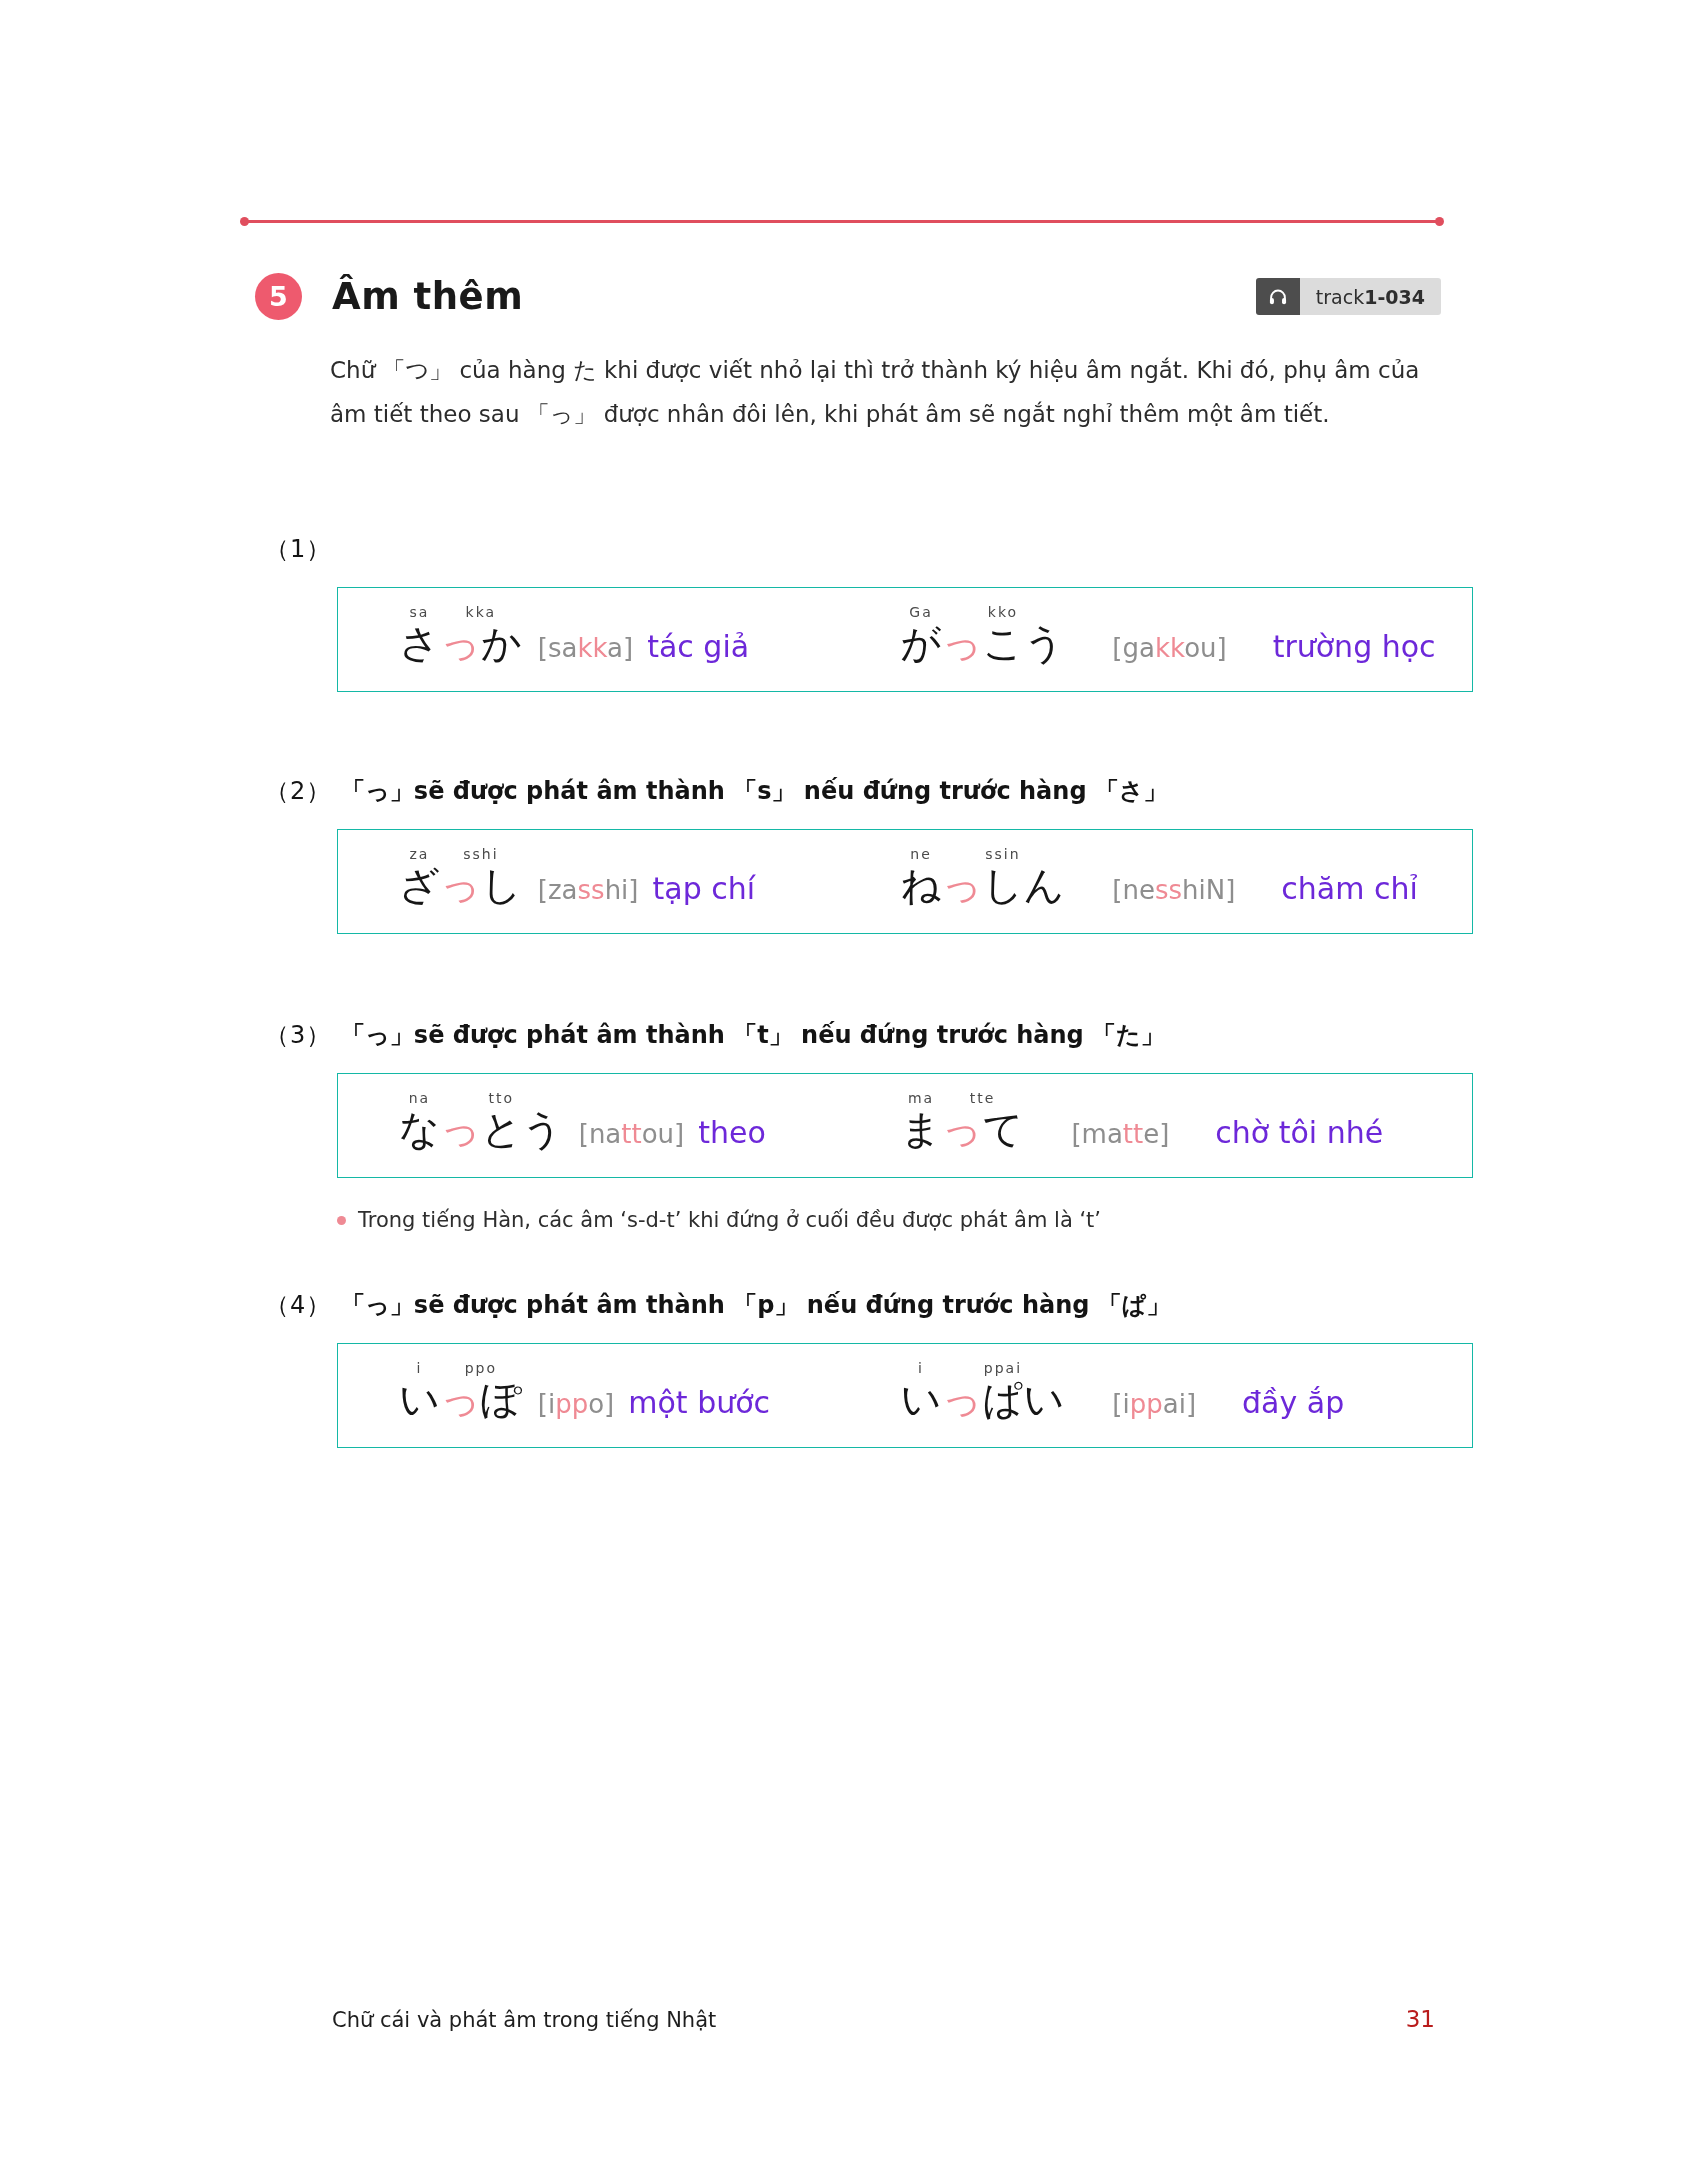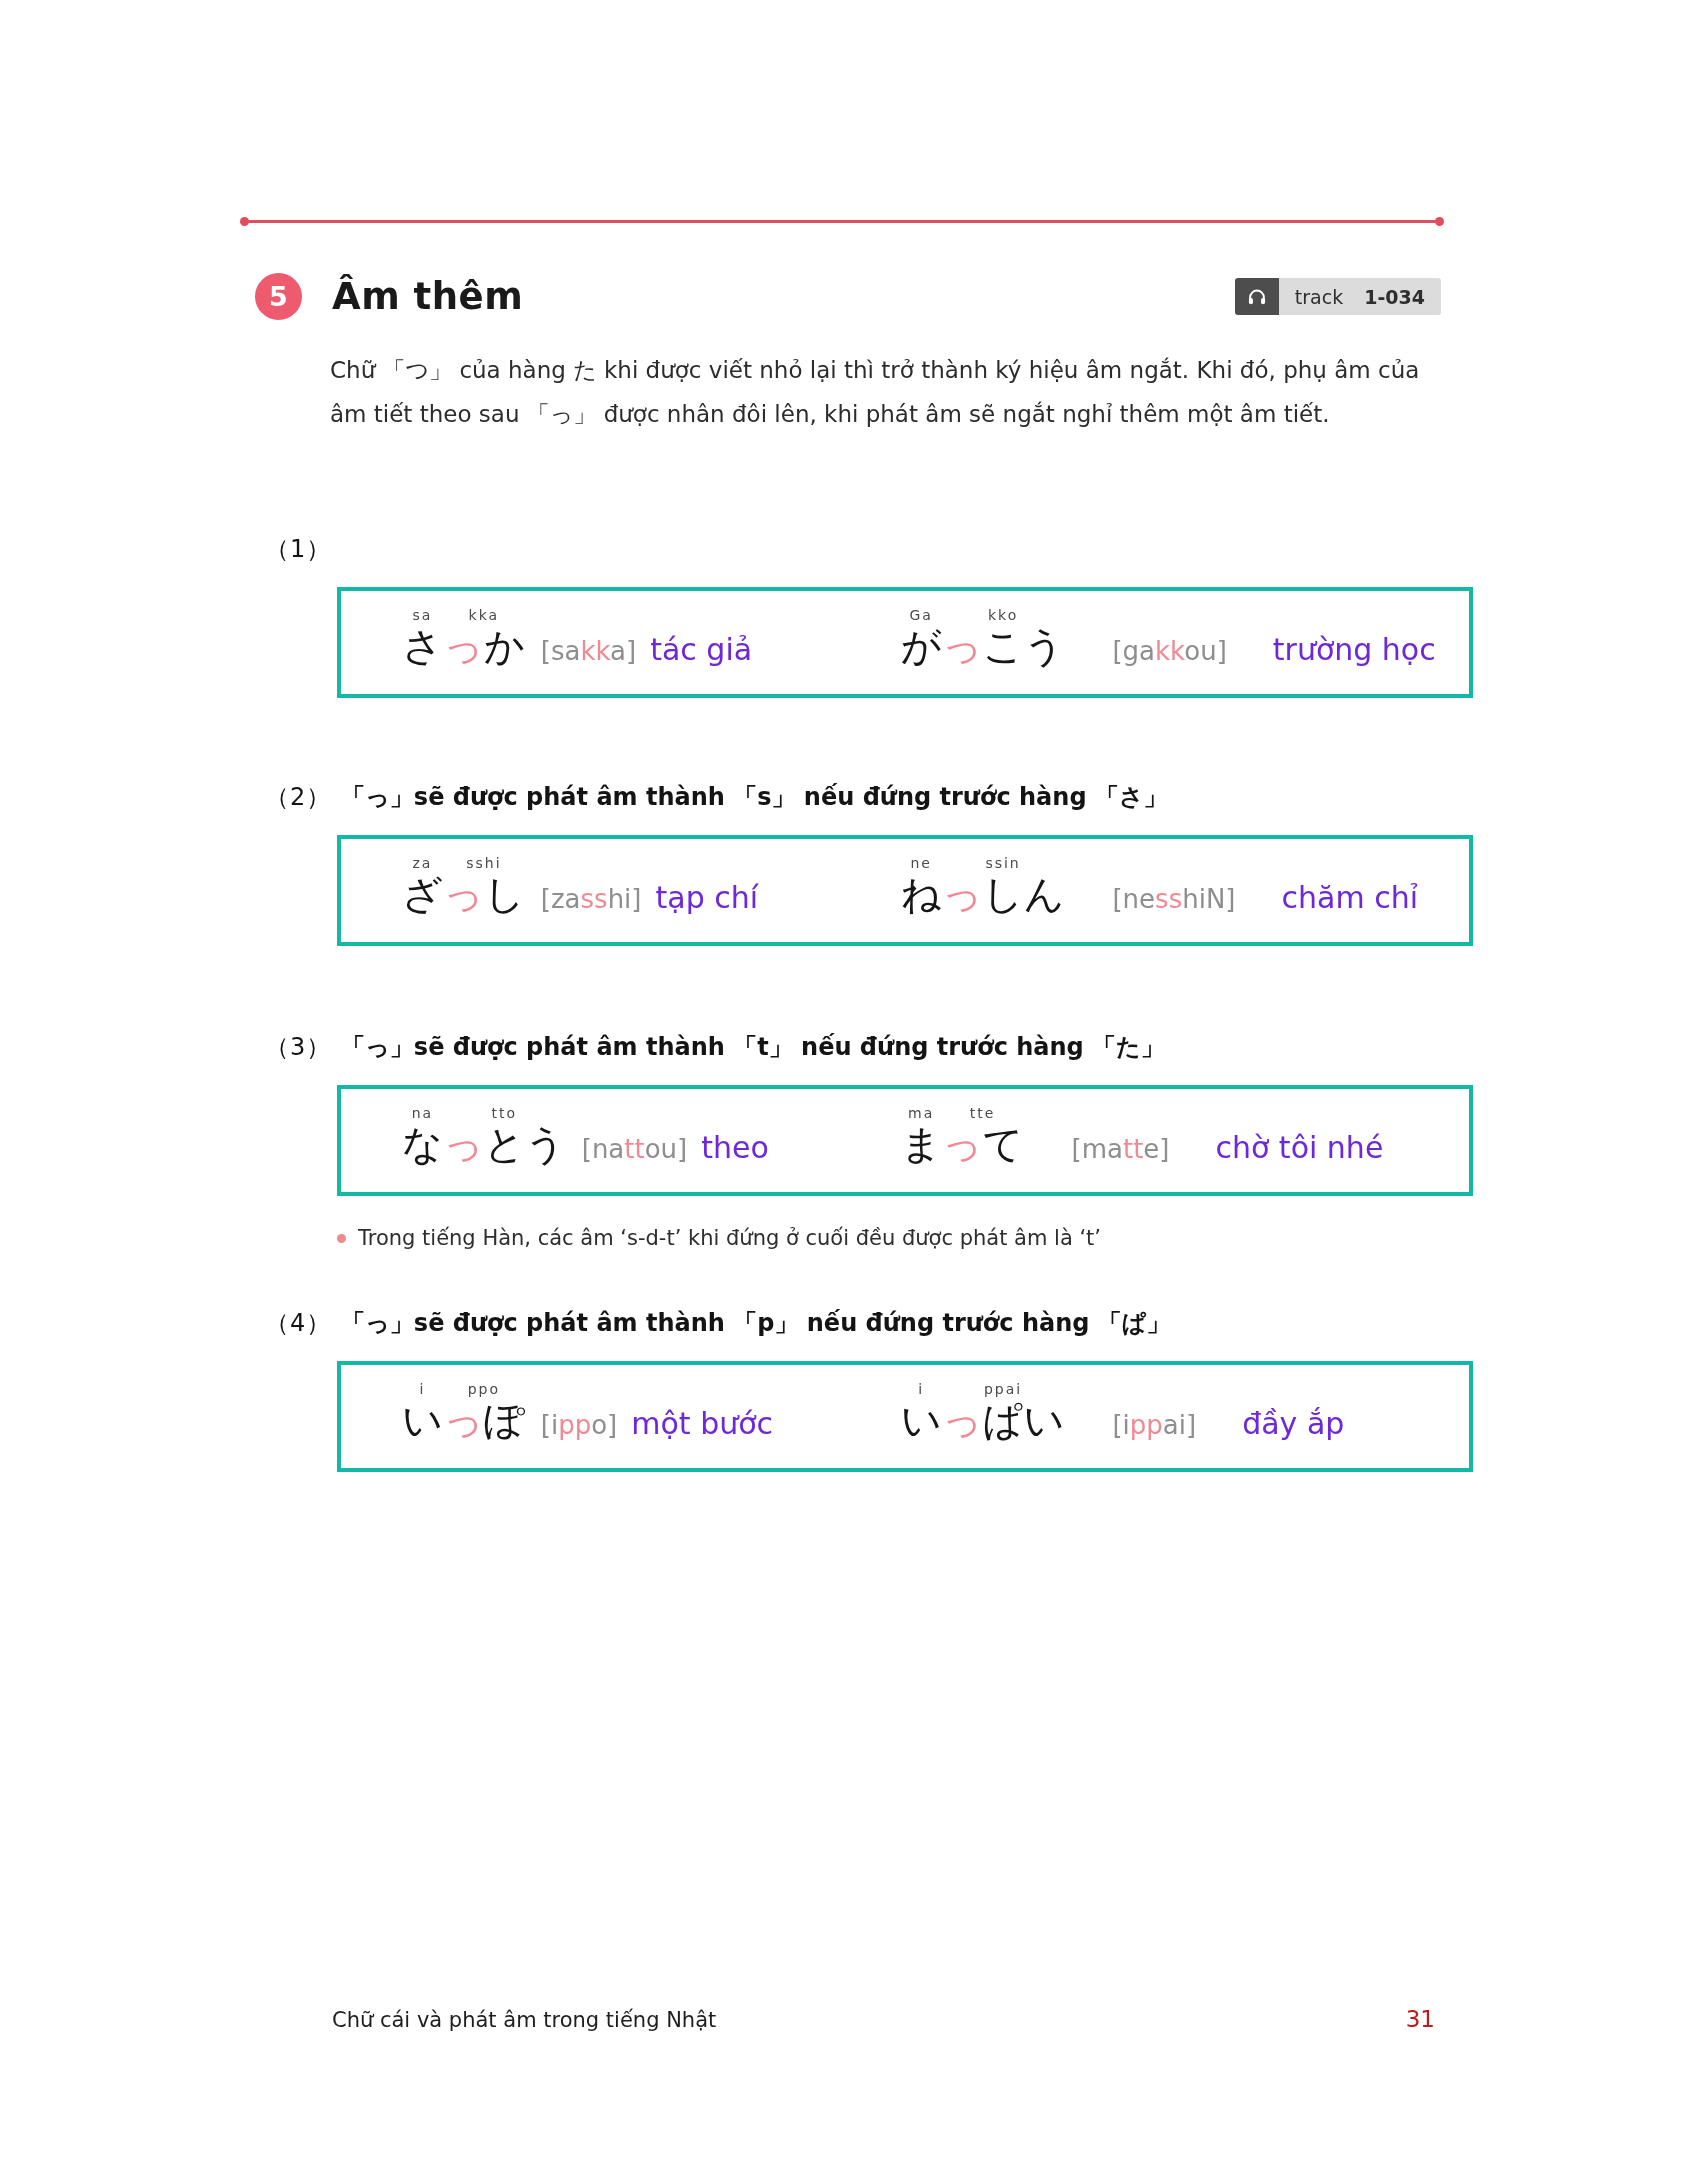--- a/index.html
+++ b/index.html
@@ -70,21 +70,21 @@
     border-radius: 3px 0 0 3px;
     display: flex; align-items: center; justify-content: center;
   }
   .track-label-box {
     background: #dcdcdc;
     border-radius: 0 3px 3px 0;
     display: flex; align-items: center;
     padding: 0 16px;
     font-size: 19px;
     color: #2e2e2e;
-    gap: 21px;
+    gap: 0;
   }
   .track-label-box .bold { font-weight: 700; }
 
   
   .intro {
     margin: 28px 0 0 87px;
     width: 1113px;
     font-size: 23px;
     line-height: 1.92;
     color: #2c2c2c;
@@ -100,21 +100,21 @@
     font-size: 24px;
     color: #141414;
     display: flex;
     align-items: baseline;
   }
   .rule-heading .idx { font-weight: 400; letter-spacing: 1px; margin-right: 10px; }
   .rule-heading .htext { font-weight: 700; }
 
   .example-box {
     margin: 22px -32px 16px 94px;
-    border: 4px solid #14b8a6;
+    border: 1px solid #14b8a6;
     padding: 16px 28px 20px 61px;
     display: flex;
     align-items: flex-end;
     background: #fff;
   }
   .example { display: flex; align-items: baseline; }
   .example.first { width: 48%; flex: 0 0 auto; }
   .example.second { flex: 1 1 auto; gap: 32px; }
 
   .word { white-space: nowrap; }

